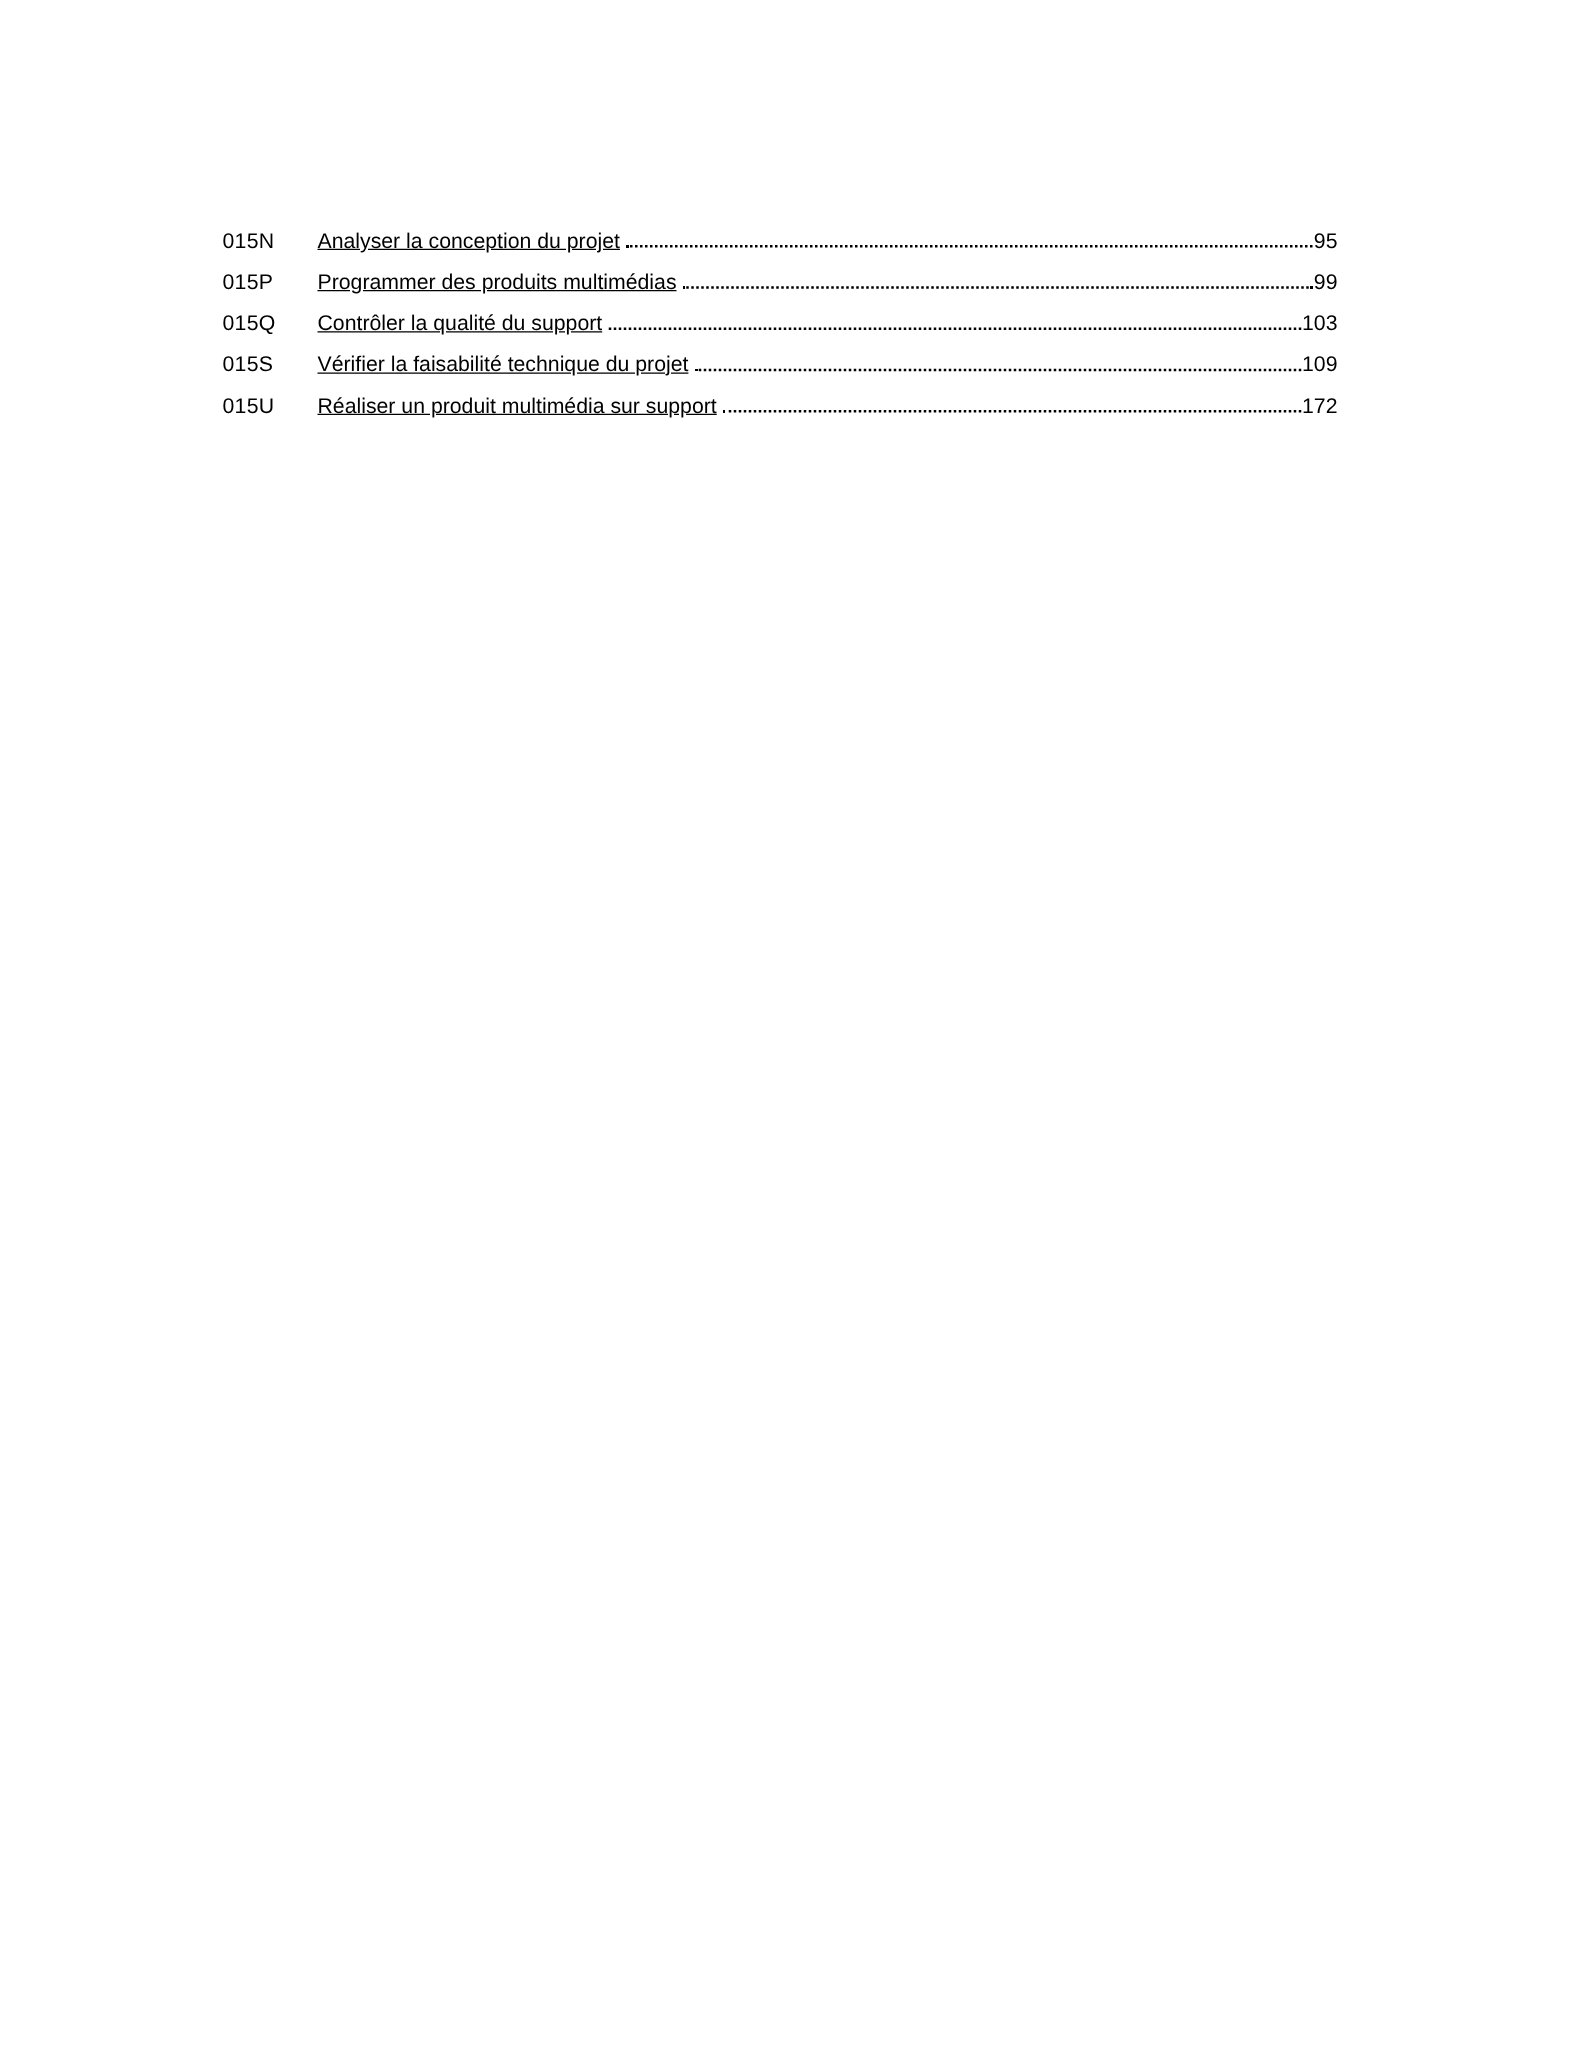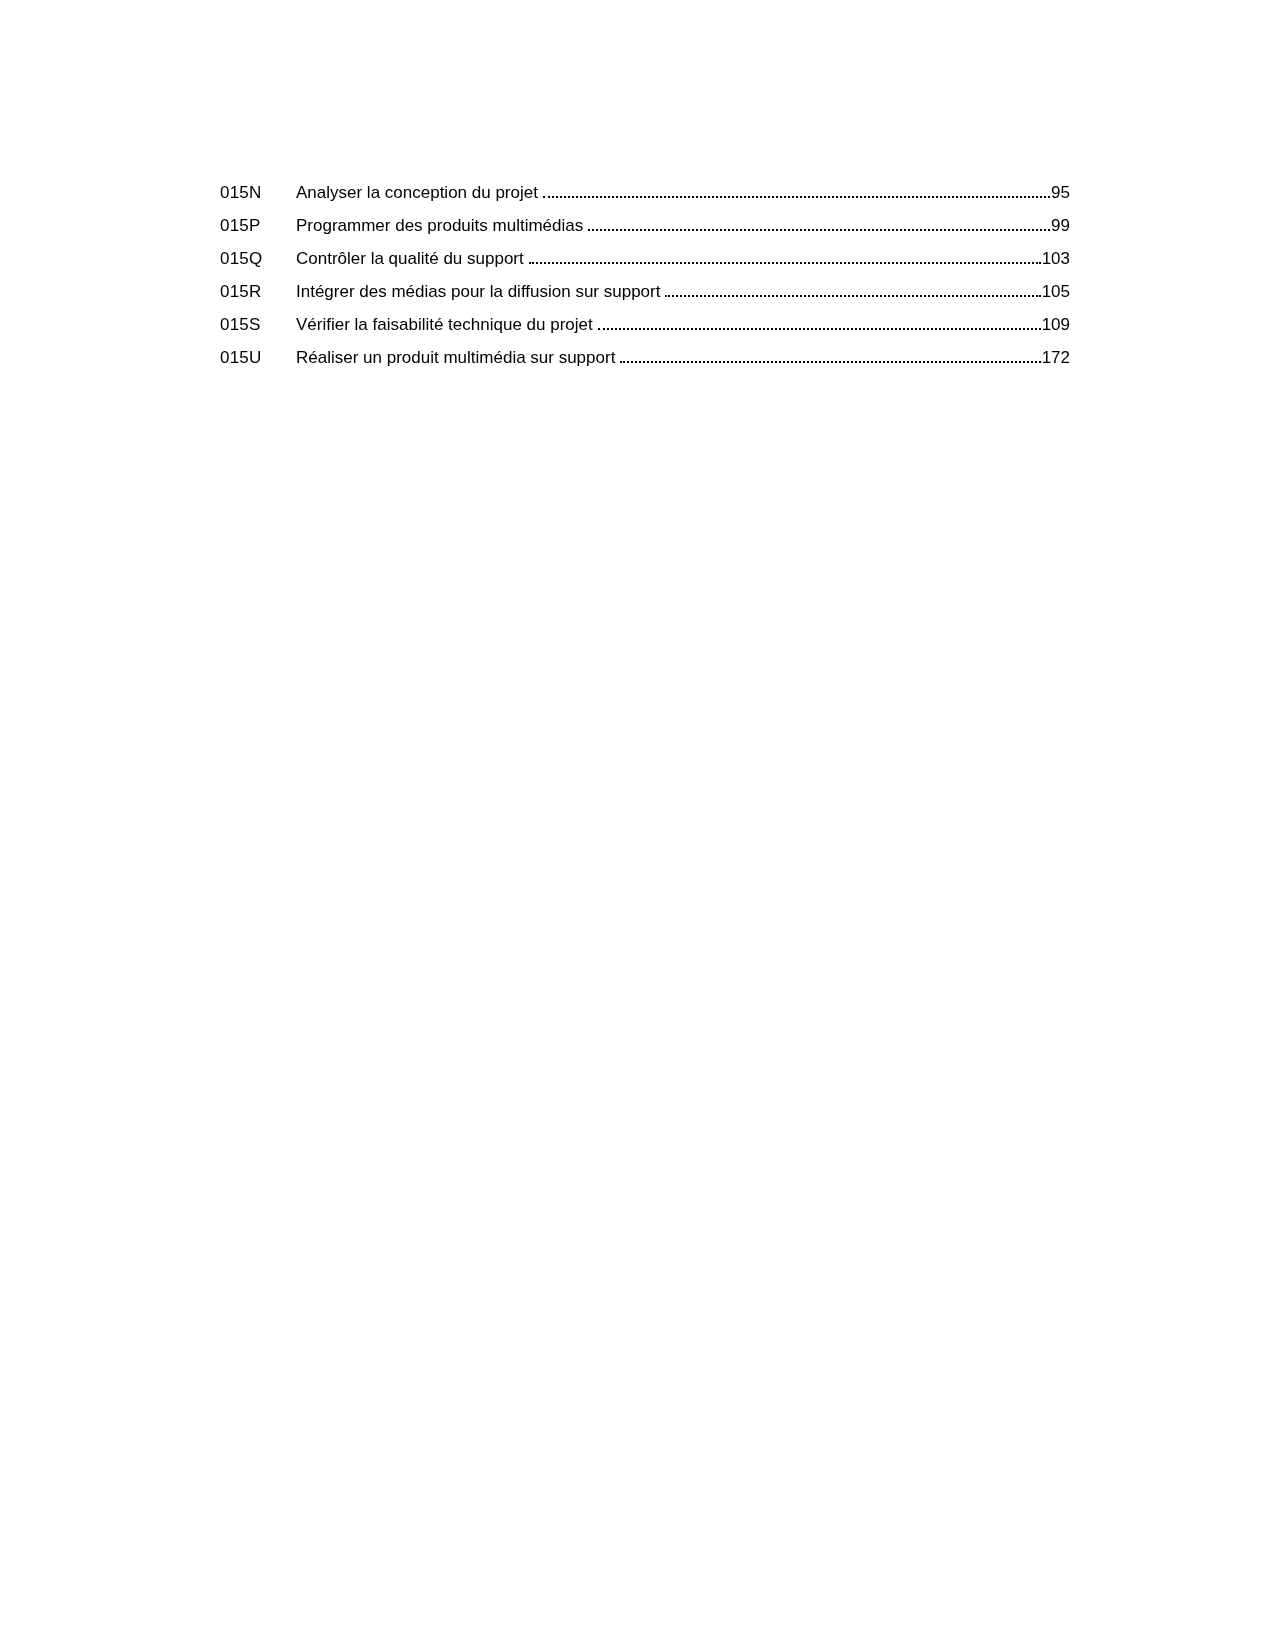--- a/index.html
+++ b/index.html
@@ -33,25 +33,25 @@
     display: flex;
     align-items: baseline;
     height: 33px;
     font-size: 17px;
     line-height: 33px;
     white-space: nowrap;
   }
   .toc-code {
     flex: 0 0 76px;
     letter-spacing: 0.2px;
-    margin-left: 42px;
   }
   .toc-title {
     flex: 0 0 auto;
     padding-right: 5px;
+    text-decoration: underline;
   }
   .toc-leader {
     flex: 1 1 auto;
     height: 0;
     border-bottom: 2px dotted #000000;
     margin-right: 1px;
     min-width: 10px;
   }
   .toc-page {
     flex: 0 0 auto;
@@ -75,26 +75,20 @@
         <span class="toc-leader"></span>
         <span class="toc-page">99</span>
       </div>
       <div class="toc-row">
         <span class="toc-code">015Q</span>
         <span class="toc-title">Contrôler la qualité du support</span>
         <span class="toc-leader"></span>
         <span class="toc-page">103</span>
       </div>
       <div class="toc-row">
-        <span class="toc-code">015R</span>
-        <span class="toc-title">Intégrer des médias pour la diffusion sur support</span>
-        <span class="toc-leader"></span>
-        <span class="toc-page">105</span>
-      </div>
-      <div class="toc-row">
         <span class="toc-code">015S</span>
         <span class="toc-title">Vérifier la faisabilité technique du projet</span>
         <span class="toc-leader"></span>
         <span class="toc-page">109</span>
       </div>
       <div class="toc-row">
         <span class="toc-code">015U</span>
         <span class="toc-title">Réaliser un produit multimédia sur support</span>
         <span class="toc-leader"></span>
         <span class="toc-page">172</span>

